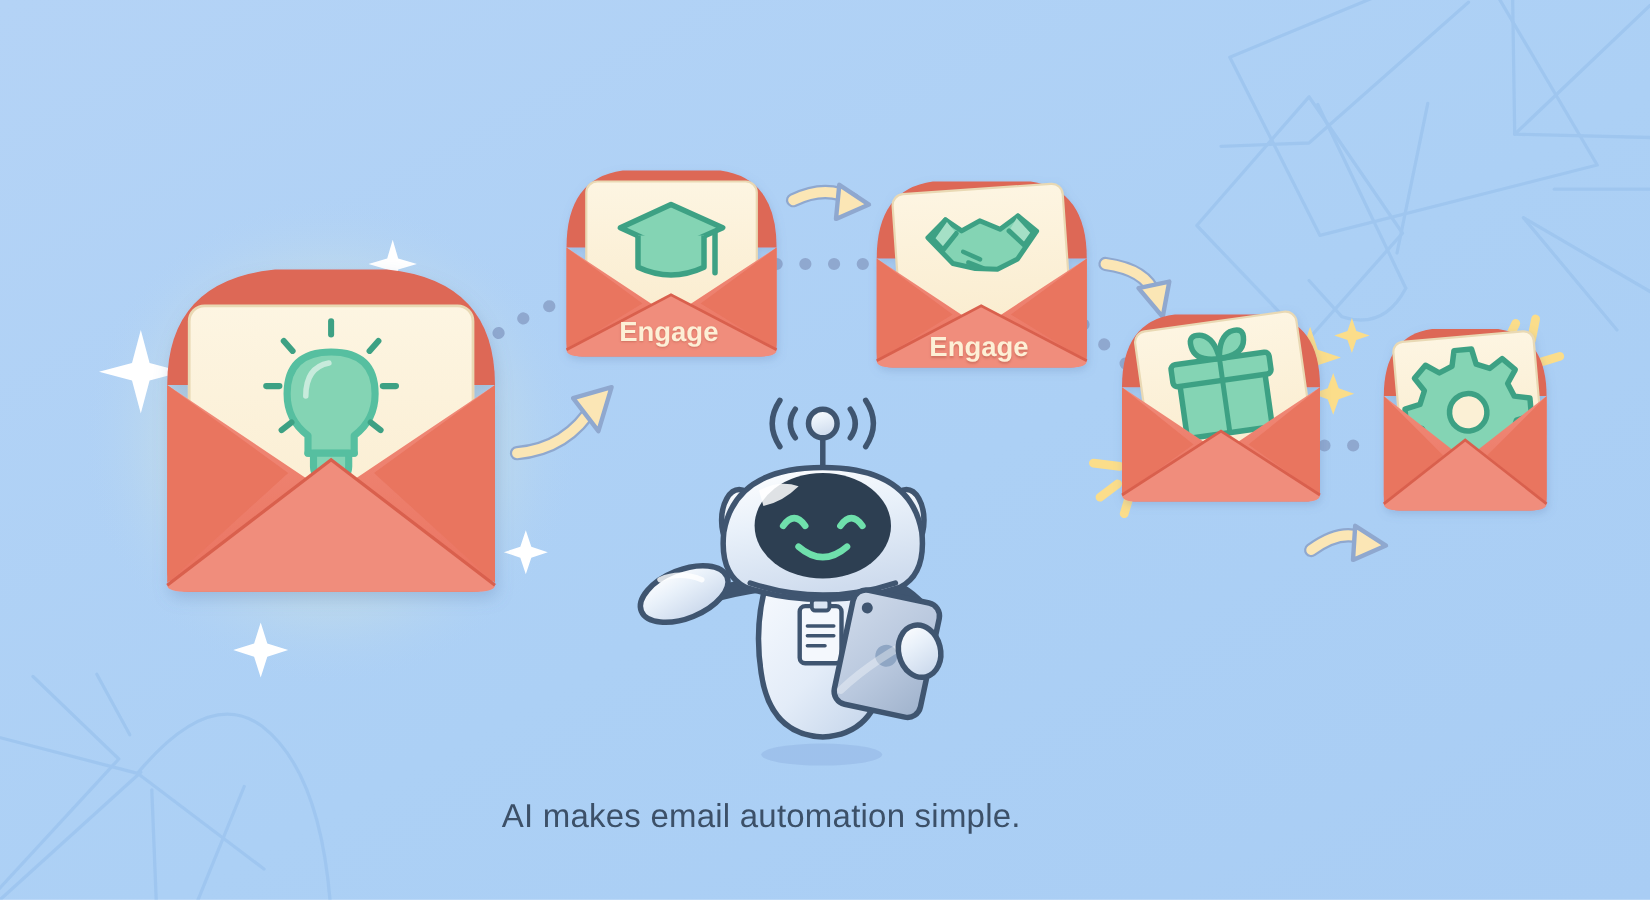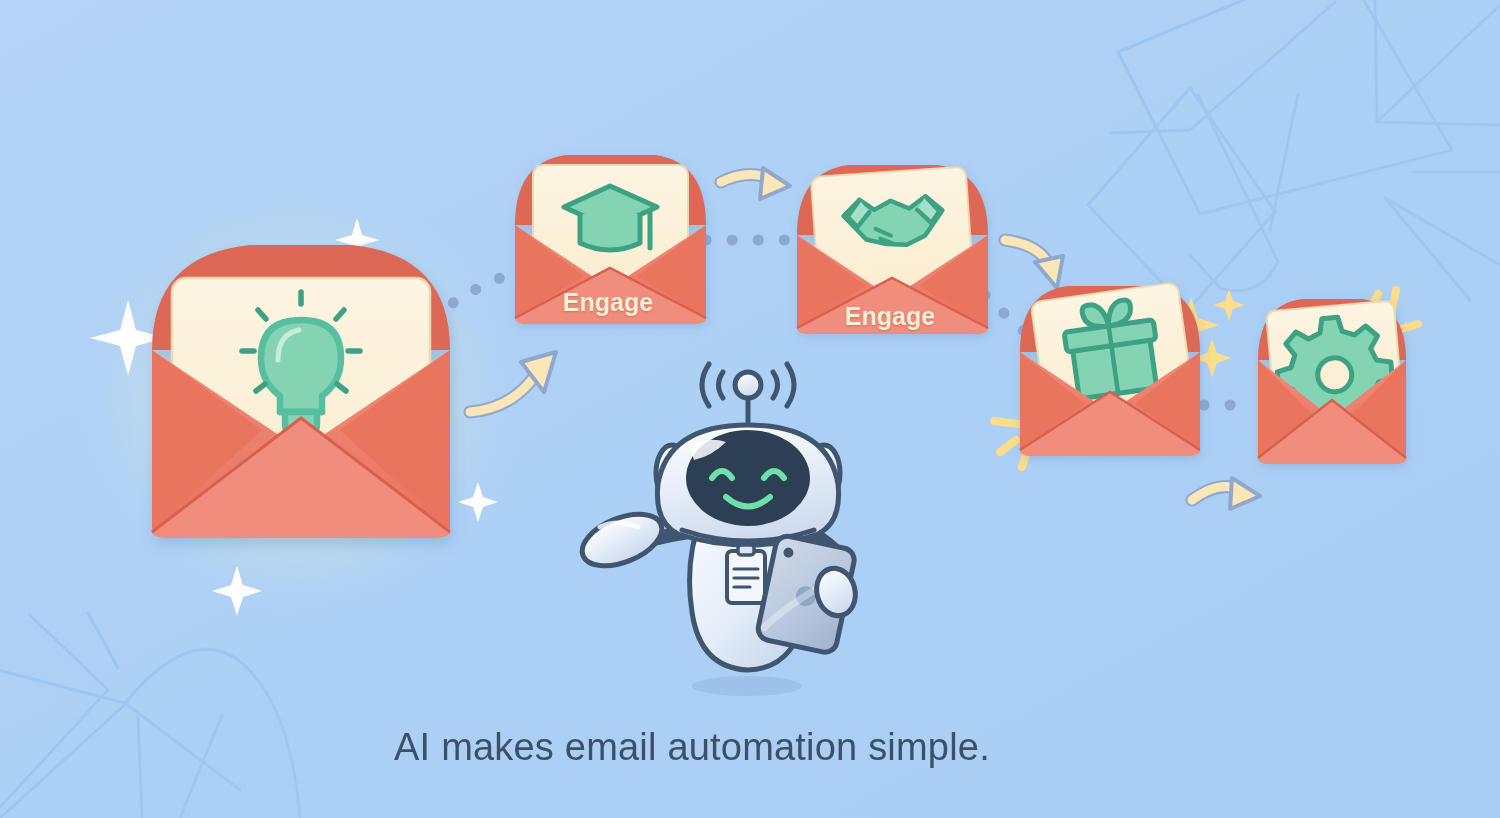--- a/index.html
+++ b/index.html
@@ -26,21 +26,21 @@
   #connector-layer { z-index: 3; }
   #sparkle-layer { z-index: 4; }
   #envelope-layer { z-index: 5; }
   #robot-layer { z-index: 6; }
   #caption {
     position: absolute;
     left: 0; top: 726px;
     width: 1384px;
     text-align: center;
     z-index: 7;
-    font-size: 38px;
+    font-size: 30px;
     font-weight: 400;
     color: #3c5068;
     letter-spacing: 0.2px;
   }
   .env-label {
     position: absolute;
     z-index: 6;
     color: #fdf0d6;
     font-weight: bold;
     font-size: 25px;

